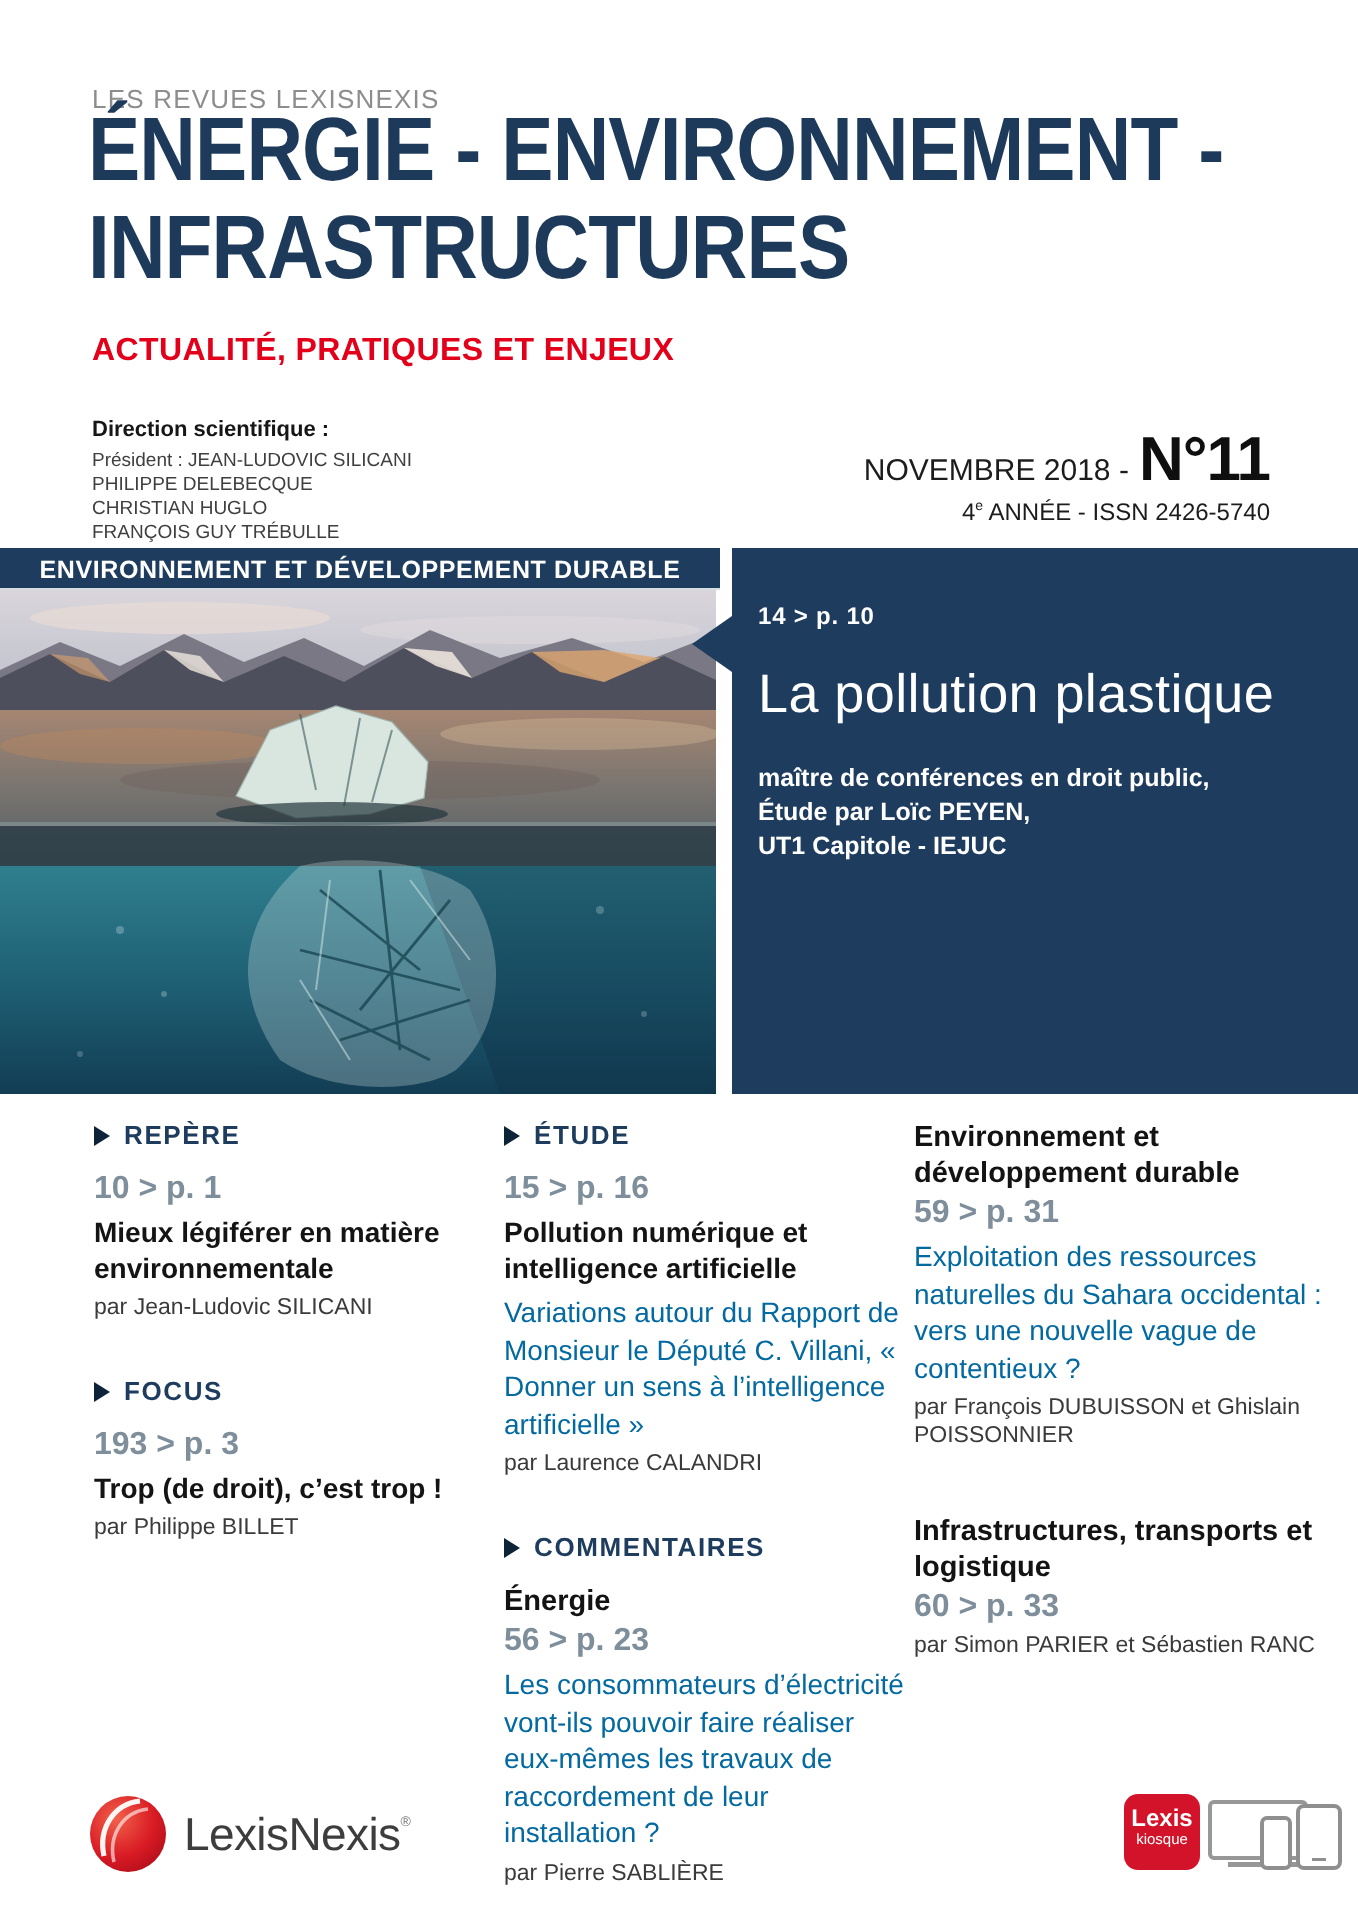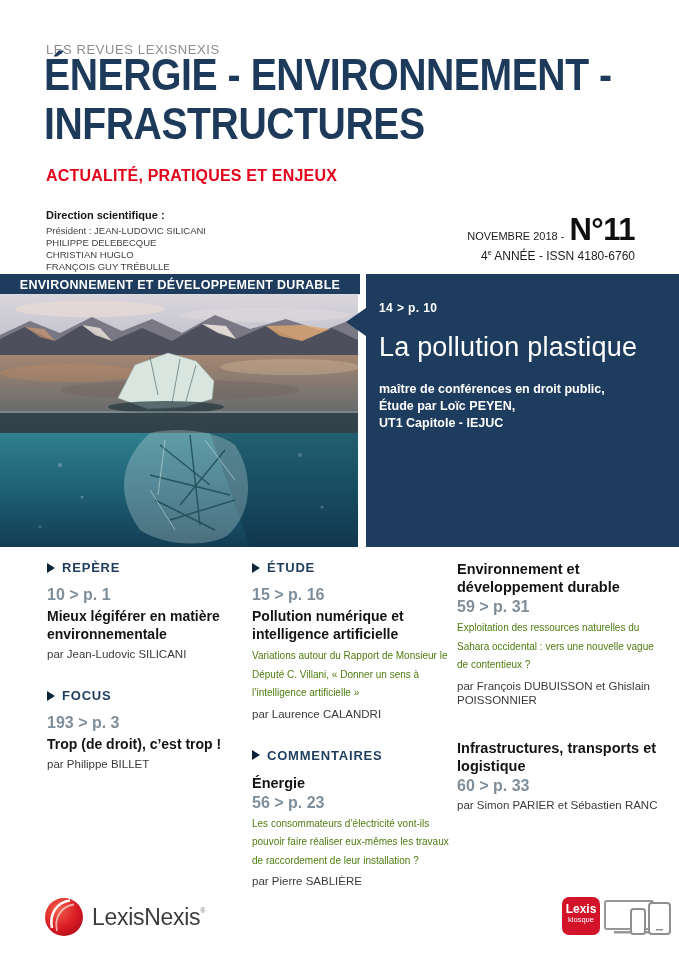--- a/index.html
+++ b/index.html
@@ -11,21 +11,21 @@
   .mag-title{position:absolute;left:44px;top:50px;font-size:45px;font-weight:700;color:#1d3a5a;
              line-height:49px;transform:scaleX(.87);transform-origin:0 0;white-space:nowrap;letter-spacing:-.5px;}
   .tagline{position:absolute;left:46px;top:167px;font-size:16px;font-weight:700;color:#e2001a;letter-spacing:.2px;}
 
   .direction{position:absolute;left:46px;top:209px;}
   .direction .dlabel{font-size:11px;font-weight:700;color:#161616;margin-bottom:4px;}
   .direction .dmember{font-size:9.5px;color:#3f3f3f;line-height:12px;}
 
   .issue{position:absolute;right:44px;top:212px;text-align:right;}
   .issue-row{display:flex;align-items:baseline;justify-content:flex-end;gap:5px;}
-  .issue-date{font-size:11px;color:#1c1c1c;}
+  .issue-date{font-size:15px;color:#1c1c1c;}
   .issue-number{font-size:31px;font-weight:700;color:#0f0f0f;letter-spacing:-.5px;}
   .issue-info{font-size:12px;color:#1c1c1c;margin-top:1px;}
   .issue-info sup{font-size:7px;}
 
   
   .rubric-banner{position:absolute;left:0;top:274px;width:360px;height:21px;background:#1d3c5e;
                  color:#fff;font-size:12.5px;font-weight:700;text-align:center;line-height:22px;
                  letter-spacing:.3px;border-bottom:1px solid #d8dde2;box-sizing:border-box;}
   .photo{position:absolute;left:0;top:295px;width:358px;height:252px;}
   .panel{position:absolute;left:366px;top:274px;width:340px;height:273px;background:#1d3c5e;
@@ -41,21 +41,21 @@
   .col{position:absolute;top:560px;}
   #col1{left:47px;width:192px;}
   #col2{left:252px;width:200px;}
   #col3{left:457px;width:205px;}
   .sec-head{display:flex;align-items:center;gap:7px;color:#1d3c5e;font-size:13px;font-weight:700;
             letter-spacing:.8px;margin-bottom:11px;}
   .tri{width:0;height:0;border-left:8px solid #0d2438;border-top:5px solid transparent;
        border-bottom:5px solid transparent;flex:0 0 auto;}
   .ref{font-size:16px;color:#7e8e9b;margin-bottom:3px;font-weight:bold;}
   .art-title{font-size:14px;font-weight:700;color:#141414;line-height:18px;margin-bottom:4px;}
-  .art-body{font-size:10px;color:#4d7c0f;line-height:18.5px;margin-bottom:4px;}
+  .art-body{font-size:14px;color:#0369a1;line-height:18.5px;margin-bottom:4px;}
   .art-author{font-size:11.5px;color:#3a3a3a;line-height:14px;}
   .cat{font-size:14.5px;font-weight:700;color:#131313;line-height:18px;margin-bottom:2px;}
   .block{margin-bottom:27px;}
 
   
   .ln-logo{position:absolute;left:44px;top:897px;display:flex;align-items:center;gap:8px;}
   .ln-word{font-size:23px;color:#3d3d3d;letter-spacing:-.3px;}
   .ln-reg{font-size:7px;color:#777;vertical-align:12px;}
   .kiosque{position:absolute;left:562px;top:897px;display:flex;align-items:flex-start;}
   .ksq{width:38px;height:38px;background:#d21329;border-radius:7px;color:#fff;text-align:center;
@@ -82,21 +82,21 @@
     <div class="dmember">PHILIPPE DELEBECQUE</div>
     <div class="dmember">CHRISTIAN HUGLO</div>
     <div class="dmember">FRANÇOIS GUY TRÉBULLE</div>
   </div>
 
   <div class="issue">
     <div class="issue-row">
       <span class="issue-date">NOVEMBRE 2018 -</span>
       <span class="issue-number">N°11</span>
     </div>
-    <div class="issue-info"><span>4</span><sup>e</sup><span> ANNÉE - ISSN 4180-6760</span></div>
+    <div class="issue-info"><span>4</span><sup>e</sup><span> ANNÉE - ISSN 2426-5740</span></div>
   </div>
 
   <div class="rubric-banner">ENVIRONNEMENT ET DÉVELOPPEMENT DURABLE</div>
 
   <div class="photo">
     <svg width="358" height="252" viewBox="0 0 358 252">
       <defs>
         <linearGradient id="sky" x1="0" y1="0" x2="0" y2="1">
           <stop offset="0" stop-color="#dad5db"></stop>
             <stop offset="1" stop-color="#c3c5cf"></stop>

